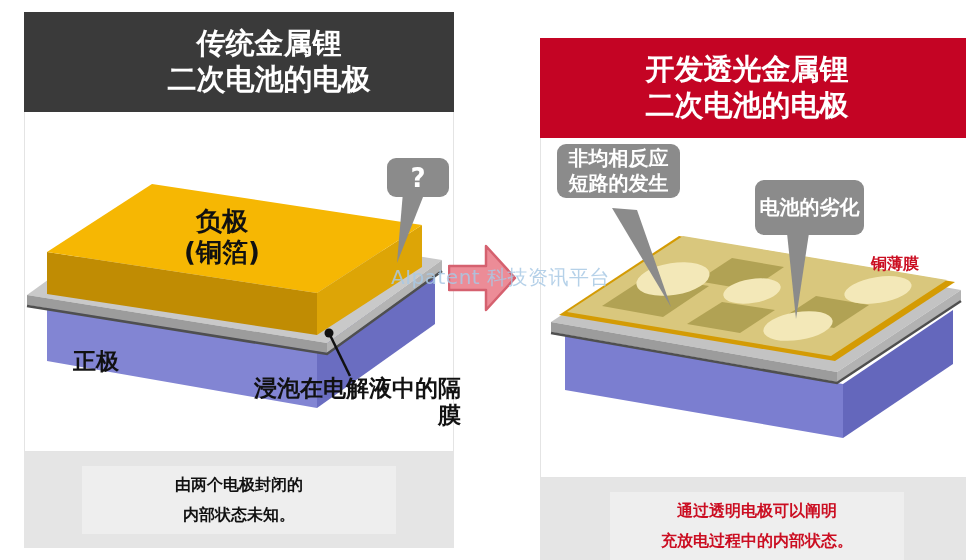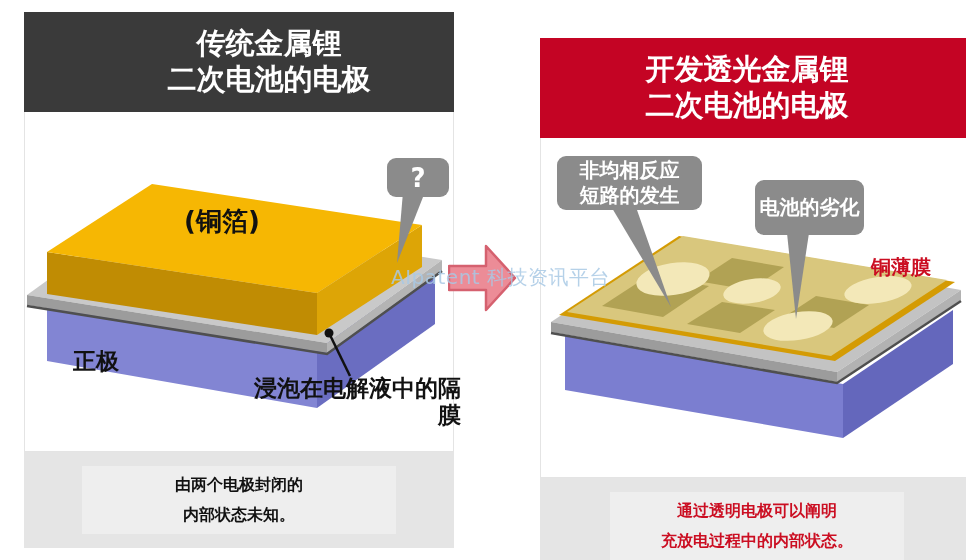--- a/index.html
+++ b/index.html
@@ -18,23 +18,23 @@
   .illus{position:absolute;left:0;top:0;}
   .lbl{position:absolute;font-weight:bold;color:#111;}
   .anode{left:97px;top:94px;width:200px;text-align:center;font-size:26px;line-height:31px;z-index:5;}
   .cathode{left:48px;top:234px;font-size:23px;z-index:5;}
   .sep{left:196px;top:263px;width:240px;text-align:right;font-size:23px;line-height:27px;z-index:5;}
   .qbubble{position:absolute;left:362px;top:46px;width:62px;height:39px;z-index:6;
            background:var(--bubble_gray,#8b8b8b);border-radius:9px;color:#fff;font-weight:bold;font-size:26px;
            display:flex;align-items:center;justify-content:center;}
   .bubble{position:absolute;background:var(--bubble_gray,#8b8b8b);border-radius:9px;color:#fff;font-weight:bold;
           font-size:20px;line-height:25px;text-align:center;display:flex;flex-direction:column;justify-content:center;z-index:6;}
-  .b1{left:16px;top:18px;width:145px;height:54px;}
+  .b1{left:16px;top:6px;width:123px;height:54px;}
   .b2{left:214px;top:42px;width:109px;height:55px;}
-  .copper{left:330px;top:116px;font-size:20px;color:var(--text_red,#cb0e22);z-index:6;}
+  .copper{left:330px;top:116px;font-size:16px;color:var(--text_red,#cb0e22);z-index:6;}
   .ft{position:relative;height:96px;background:var(--footer_bg,#e5e5e5);}
   .ft-box{position:absolute;left:58px;top:14px;width:314px;height:68px;background:#eeeeee;box-sizing:border-box;
           padding-top:4px;text-align:center;font-weight:bold;font-size:16px;line-height:30px;color:#111;}
   .ft-box.red{left:70px;width:294px;color:var(--text_red,#cb0e22);}
   .arrow{position:absolute;left:448px;top:244px;z-index:10;}
   .watermark{position:absolute;left:391px;top:264px;z-index:60;white-space:nowrap;
              font-size:20px;letter-spacing:.5px;color:var(--watermark_blue,#a9c9e5);opacity:.85;}
 </style>
 </head>
 <body>
@@ -59,20 +59,21 @@
         <polyline points="2,194 302,242 417,159" fill="none" stroke="#4f4f4f" stroke-width="2.5"></polyline>
         <polygon points="22,140 292,181 292,223 22,182" fill="#c08c03"></polygon>
         <polygon points="292,181 397,113 397,155 292,223" fill="#dda506"></polygon>
         <polygon points="22,140 127,72 397,113 292,181" fill="#f6b703"></polygon>
         <line x1="304" y1="221" x2="325" y2="264" stroke="#111" stroke-width="2.5"></line>
         <circle cx="304" cy="221" r="4.5" fill="#111"></circle>
         <polygon points="378,80 400,80 372,151" fill="#8b8b8b"></polygon>
       </svg>
 
       <div class="lbl anode">
+        <div>负极</div>
         <div>(铜箔)</div>
       </div>
       <div class="qbubble">
         <span>?</span>
       </div>
       <div class="lbl cathode">正极</div>
       <div class="lbl sep">
         <div>浸泡在电解液中的隔</div>
         <div>膜</div>
       </div>

